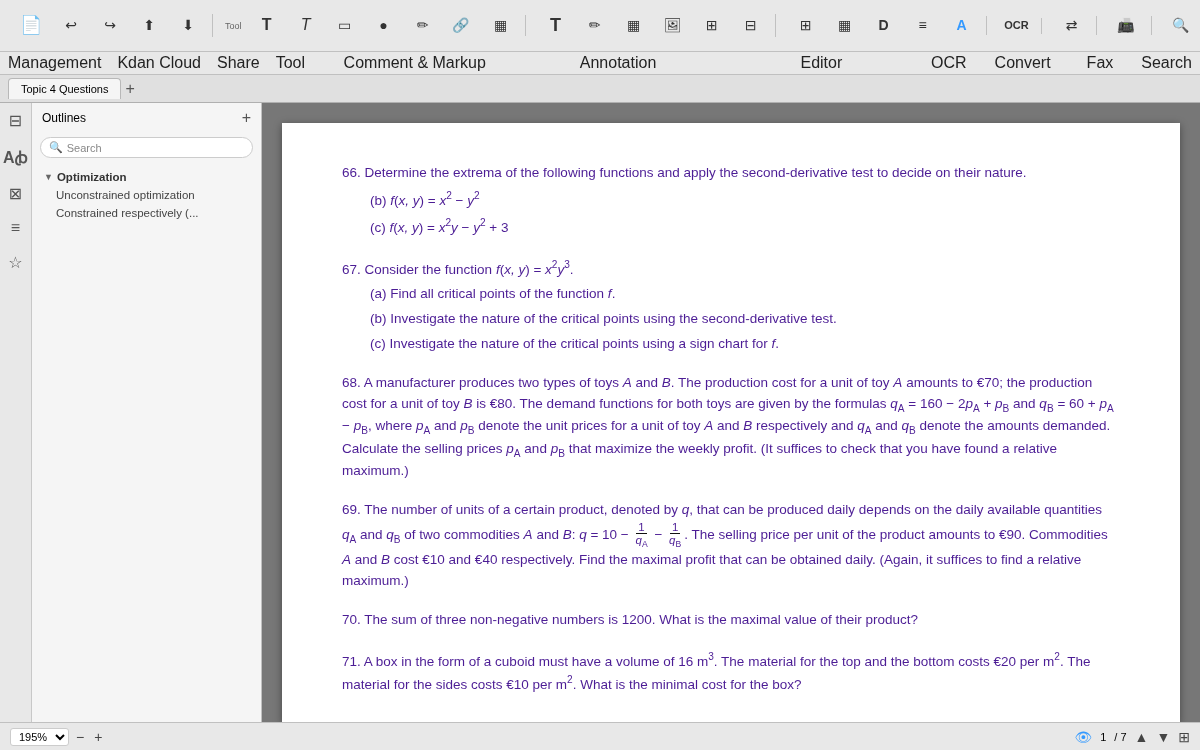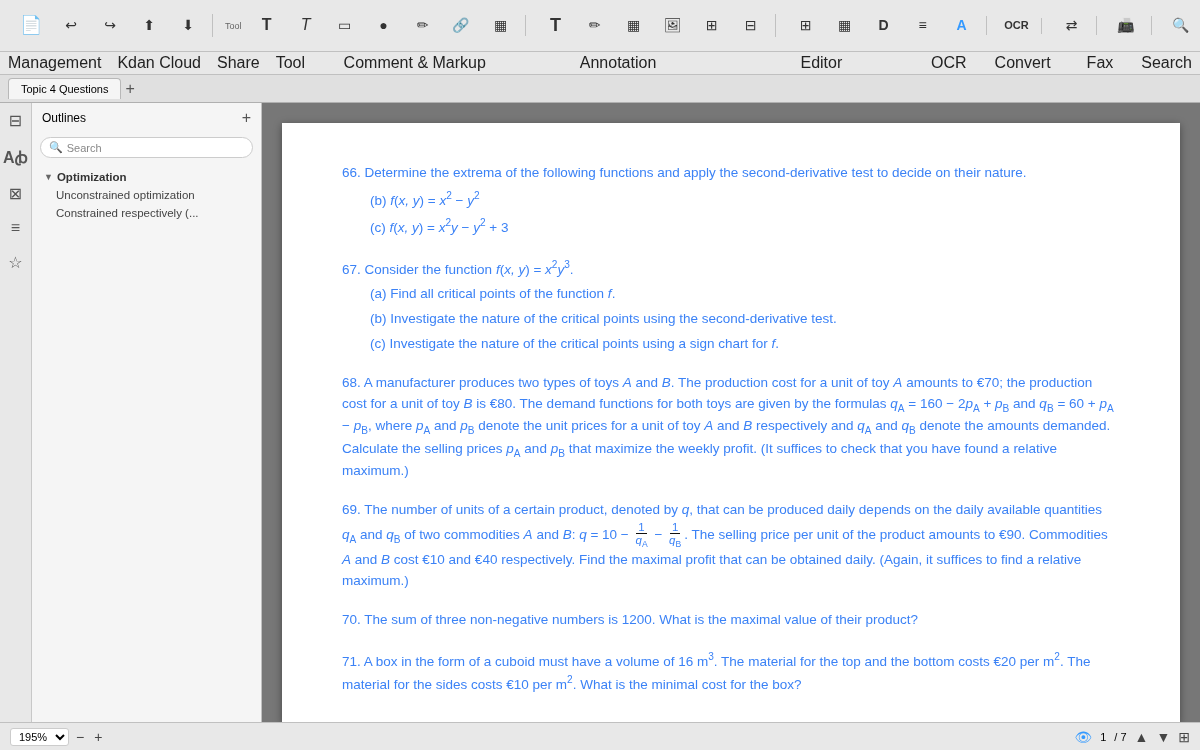--- a/index.html
+++ b/index.html
@@ -171,21 +171,21 @@
       background: #777;
     }
     .document-page {
       background: white;
       width: 968px;
       min-height: 600px;
       padding: 40px 60px;
       box-shadow: 0 2px 8px rgba(0,0,0,0.4);
       font-size: 13.5px;
       line-height: 1.55;
-      color: #3b82f6;
+      color: #4c1d95;
     }
 
     .problem {
       margin-bottom: 18px;
     }
     .problem-number {
       font-weight: 400;
     }
     .sub-item {
       margin-left: 28px;

